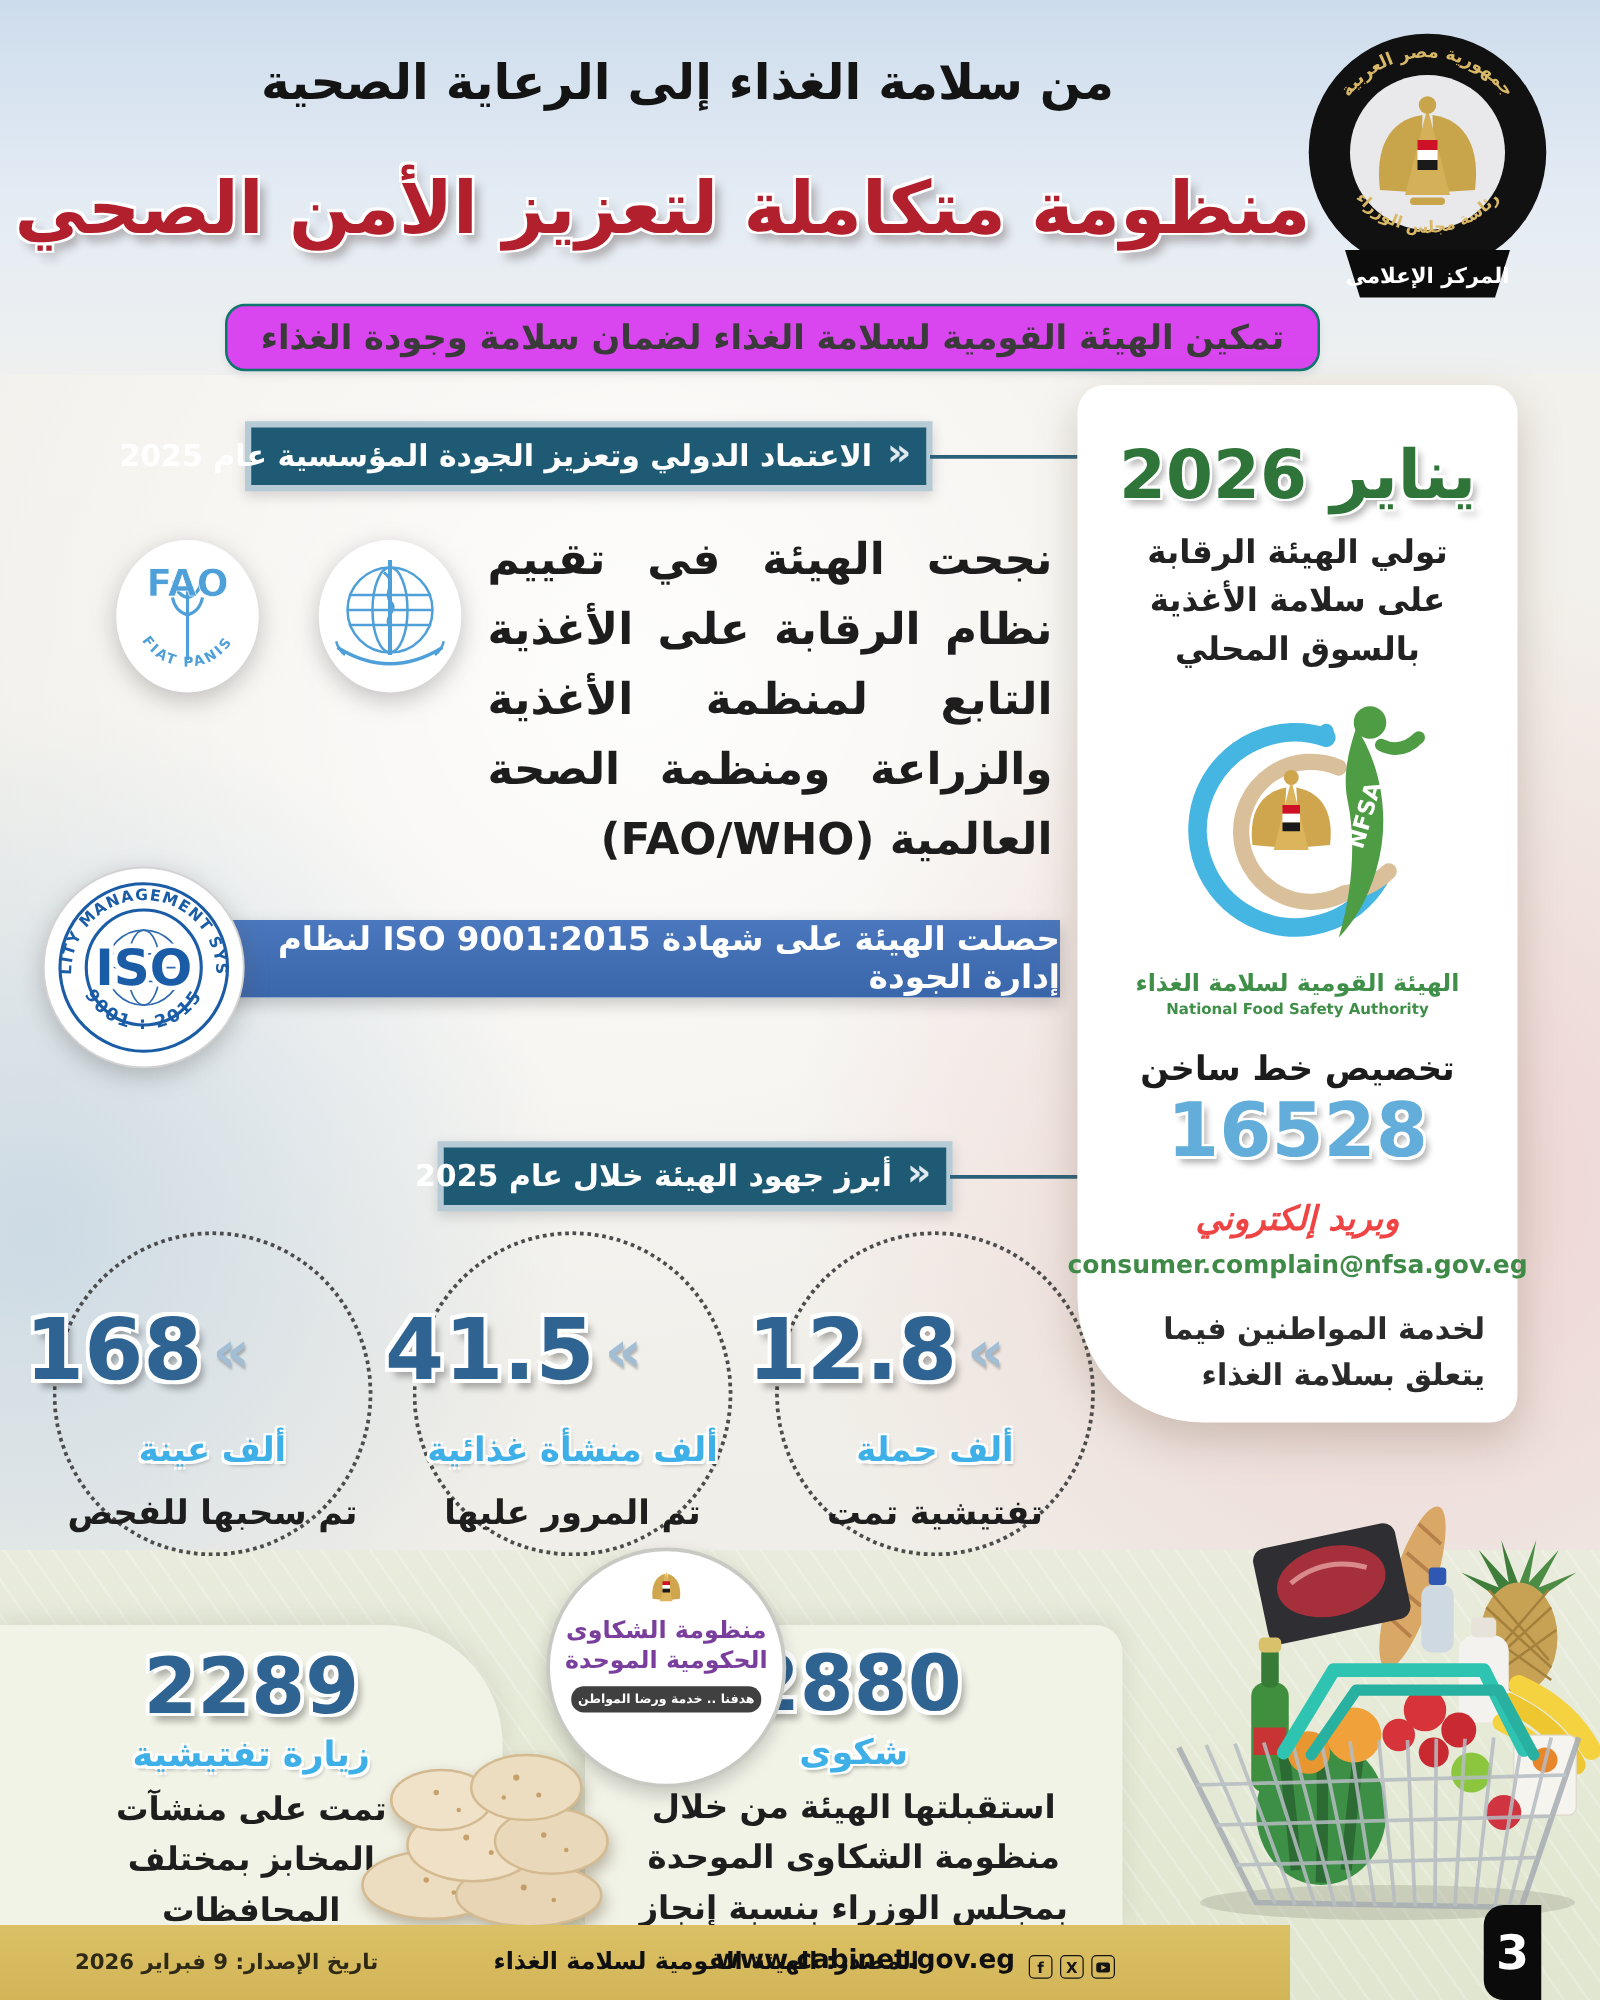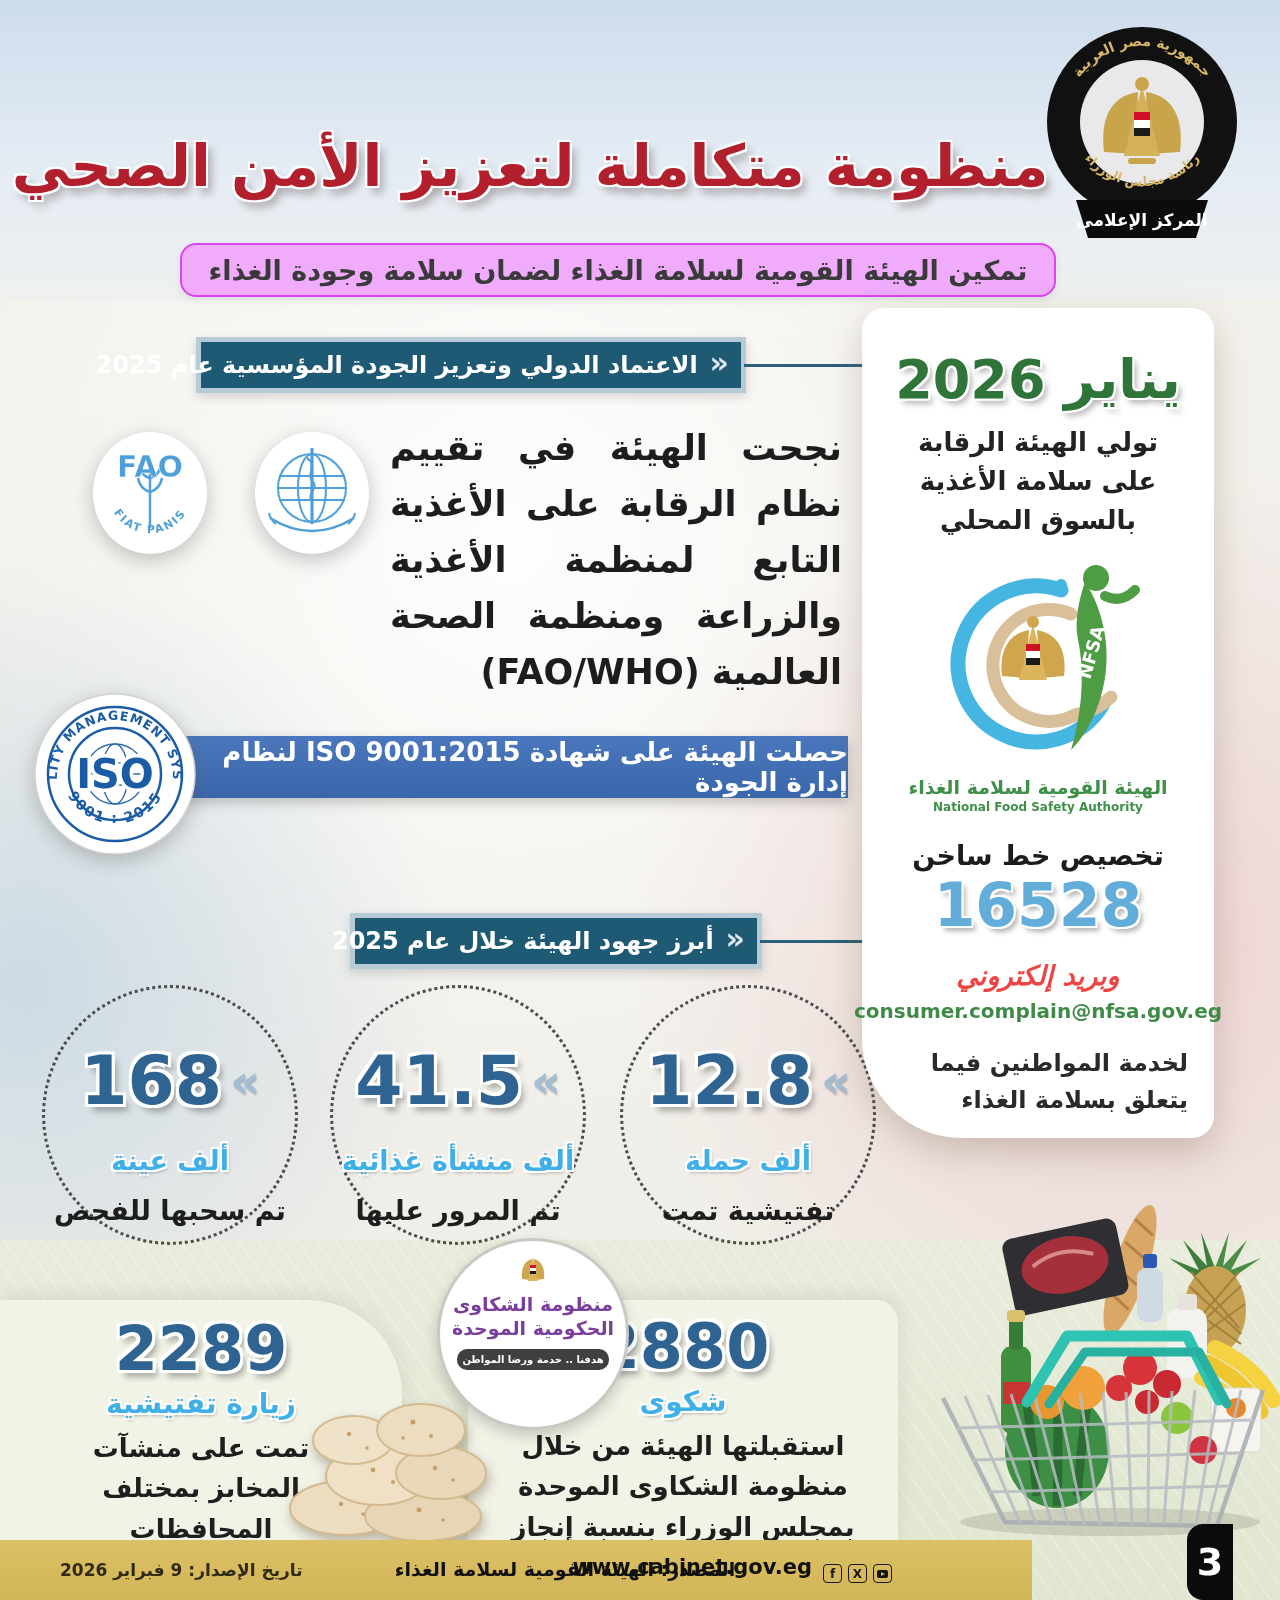--- a/index.html
+++ b/index.html
@@ -21,21 +21,21 @@
     background:
       repeating-linear-gradient(55deg, rgba(255,255,255,.22) 0 2px, rgba(255,255,255,0) 2px 16px),
       linear-gradient(180deg,#e9ecdc 0%,#e0e6cf 100%);}
   
   .kicker{position:absolute;left:50px;top:44px;width:1000px;text-align:center;
     font-size:39px;font-weight:800;color:#141414;}
   .main-title{position:absolute;left:0;top:132px;width:1060px;text-align:center;
     font-size:58px;font-weight:800;color:#b21f2d;
     text-shadow:-2px -2px 0 #fff,2px -2px 0 #fff,-2px 2px 0 #fff,2px 2px 0 #fff,5px 7px 8px rgba(60,40,40,.35);}
   .subtitle{position:absolute;left:180px;top:243px;width:872px;height:50px;
-    background:#f0abfc;border:2px solid #d946ef;border-radius:16px;
+    background:#d946ef;border:2px solid #0f766e;border-radius:16px;
     display:flex;align-items:center;justify-content:center;
     font-size:27px;font-weight:700;color:#3a3a3a;box-shadow:0 3px 8px rgba(0,0,0,.08);}
   
   .gov-logo{position:absolute;top:24px;right:38px;width:200px;height:220px;}
   
   .tealbanner{position:absolute;background:#b7cbd7;padding:5px;box-sizing:border-box;
     box-shadow:0 4px 10px rgba(0,0,0,.15);}
   .tealbanner .inner{width:100%;height:100%;background:#1e5a74;display:flex;align-items:center;
     gap:12px;padding:0 12px;box-sizing:border-box;}
   .tealbanner .chev{color:#dfe9ef;font-size:30px;font-weight:800;line-height:1;transform:translateY(-2px);}
@@ -71,21 +71,21 @@
   .hot-num{font-size:60px;font-weight:800;color:#63adda;line-height:1.15;
     text-shadow:-2px -2px 0 #fff,2px -2px 0 #fff,-2px 2px 0 #fff,2px 2px 0 #fff,4px 5px 5px rgba(0,0,0,.3);}
   .email-label{margin-top:20px;font-size:27px;font-weight:700;color:#ef4444;direction:rtl;font-style:italic;}
   .email{margin-top:8px;font-size:20px;font-weight:700;color:#3f8a47;text-decoration:none;}
   .email-desc{margin-top:22px;width:300px;font-size:24px;font-weight:600;color:#2a2a2a;direction:rtl;line-height:1.55;text-align:right;}
   
   .stat{position:absolute;top:985px;width:300px;height:305px;text-align:center;}
   .stat-1{left:20px;}.stat-2{left:308px;}.stat-3{left:598px;}
   .stat .ellipse{position:absolute;left:50%;top:0;transform:translateX(-50%);
     width:250px;height:254px;border:3.5px dotted #4c4c4c;border-radius:50%;}
-  .stat-num-row{position:absolute;left:0;top:56px;width:100%;display:flex;align-items:center;justify-content:center;gap:8px;direction:ltr;}
+  .stat-num-row{position:absolute;left:0;top:56px;width:100%;display:flex;align-items:center;gap:8px;direction:ltr;}
   .stat-num{font-size:68px;font-weight:800;color:#2f6391;
     text-shadow:-3px -3px 0 #fff,3px -3px 0 #fff,-3px 3px 0 #fff,3px 3px 0 #fff,5px 7px 6px rgba(0,0,0,.3);}
   .stat-chev{font-size:46px;font-weight:800;color:#a2bed5;text-shadow:1px 2px 2px rgba(0,0,0,.25);}
   .stat-unit{position:absolute;left:0;top:160px;width:100%;font-size:27px;font-weight:800;color:#3fafe8;direction:rtl;
     text-shadow:-2px -2px 0 #fff,2px -2px 0 #fff,-2px 2px 0 #fff,2px 2px 0 #fff,2px 3px 3px rgba(0,0,0,.25);}
   .stat-desc{position:absolute;left:0;top:210px;width:100%;font-size:27px;font-weight:700;color:#1e1e1e;direction:rtl;}
   
   .card-bl{position:absolute;left:0;top:1300px;width:402px;height:240px;background:#f1f3e7;
     border-radius:0 95px 0 0;box-shadow:0 -4px 18px rgba(90,90,70,.12);z-index:1;text-align:center;}
   .card-br{position:absolute;left:468px;top:1300px;width:430px;height:240px;background:#f1f3e7;
@@ -126,20 +126,21 @@
     font-size:38px;font-weight:800;color:#fff;}
 </style>
 </head>
 <body>
 
 <div class="page">
   <div class="bg-top"></div>
   <div class="bg-mid"></div>
   <div class="bg-bottom"></div>
 
+  <div class="kicker" dir="rtl">من سلامة الغذاء إلى الرعاية الصحية</div>
   <div class="main-title" dir="rtl">منظومة متكاملة لتعزيز الأمن الصحي</div>
   <div class="subtitle" dir="rtl">تمكين الهيئة القومية لسلامة الغذاء لضمان سلامة وجودة الغذاء</div>
 
   <svg class="gov-logo" viewBox="0 0 200 220">
     <defs>
       <path id="arcT" d="M 22,100 A 78,78 0 0 1 178,100"></path>
       <path id="arcB" d="M 30,112 A 74,74 0 0 0 170,112"></path>
     </defs>
     <circle cx="100" cy="98" r="95" fill="#111"></circle>
     <circle cx="100" cy="98" r="62" fill="#e9e9ec"></circle>

